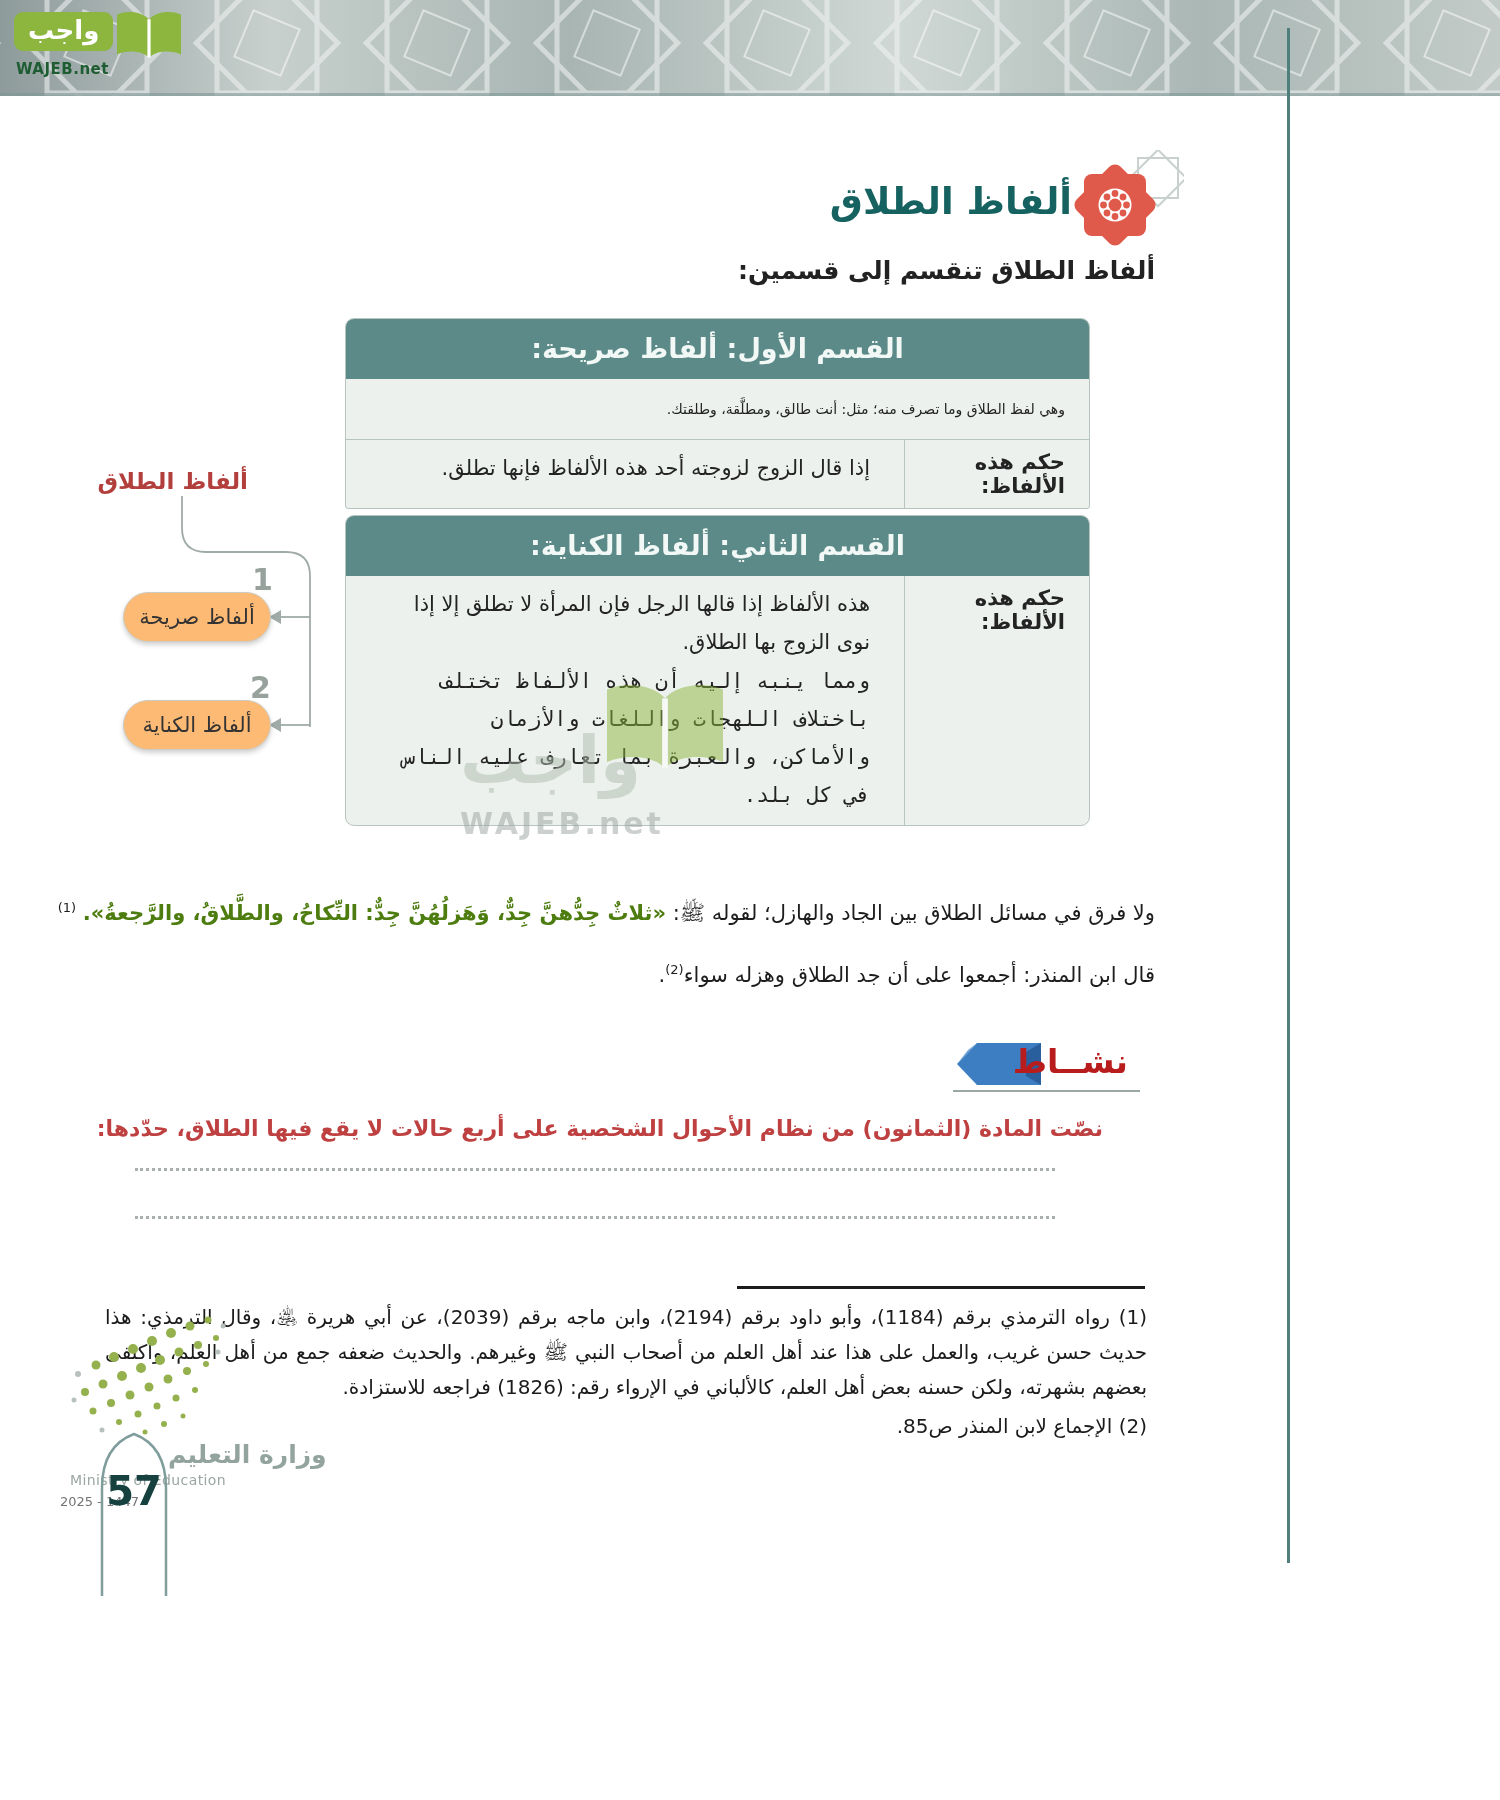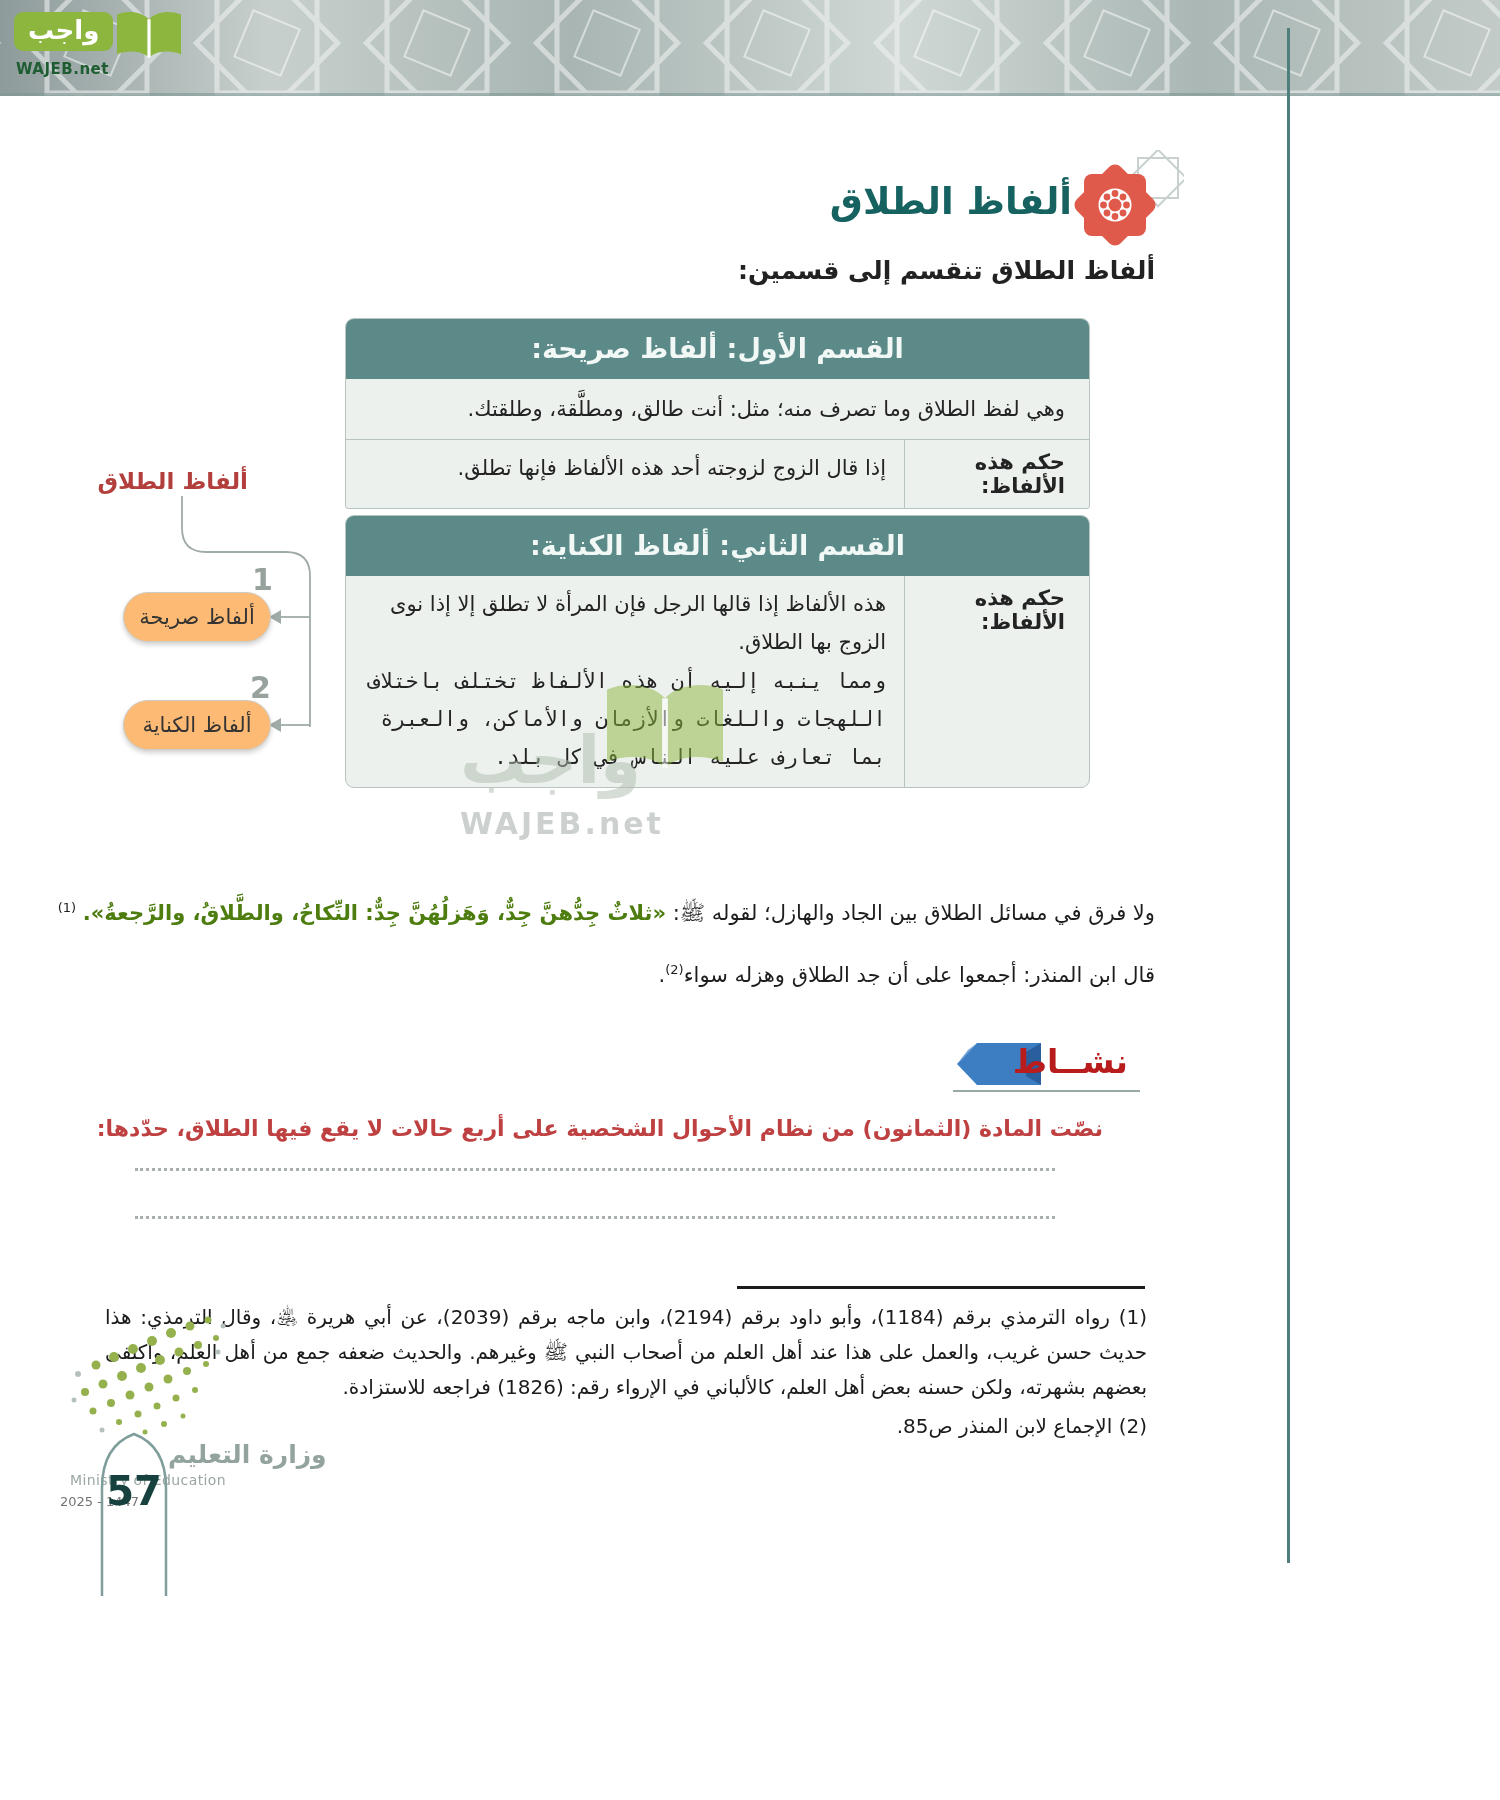--- a/index.html
+++ b/index.html
@@ -34,26 +34,26 @@
   .intro-line { position:absolute; right:345px; top:256px; font-size:25px; font-weight:600;
     color:#222222; white-space:nowrap; }
 
   
   .qbox { position:absolute; width:745px; background:#edf1ee;
     border:1px solid #b7c4c0; border-radius:9px 9px 3px 3px; overflow:hidden; }
   .box1 { left:345px; top:318px; }
   .box2 { left:345px; top:515px;border-radius:9px; }
   .qbox-header { background:#5b8a88; color:#f2f8f6; font-size:27px; font-weight:bold;
     height:60px; line-height:60px; padding:0 26px; direction:rtl; text-align:center; }
-  .qbox-def { padding:11px 24px; font-size:21px; line-height:38px; color:#232323;
+  .qbox-def { padding:11px 24px; font-size:14px; line-height:38px; color:#232323;
     direction:rtl; text-align:right; border-bottom:1px solid #b7c4c0; }
   .qbox-ruling { display:flex; direction:rtl; }
   .ruling-label { flex:0 0 185px; padding:10px 24px 10px 8px; font-weight:bold; font-size:21px;
     color:#232323; border-left:1px solid #b7c4c0; direction:rtl; text-align:right; }
-  .ruling-body { flex:1; padding:9px 18px; font-size:21px; line-height:38px; color:#232323;
+  .ruling-body { flex:1; padding:9px 34px; font-size:21px; line-height:38px; color:#232323;
     direction:rtl; text-align:right; }
   .ruling-body p + p { margin-top:3px;font-family:Liberation Mono, monospace; }
 
   
   .diagram-root { position:absolute; left:118px; top:468px; width:130px; font-size:23px;
     font-weight:bold; color:#b23f3c; text-align:center; white-space:nowrap; }
   .diagram-lines { position:absolute; left:120px; top:496px; }
   .d-num { position:absolute; font-size:30px; font-weight:bold; color:#98a29d; }
   .d-num1 { left:252px; top:562px; }
   .d-num2 { left:250px; top:670px; }

